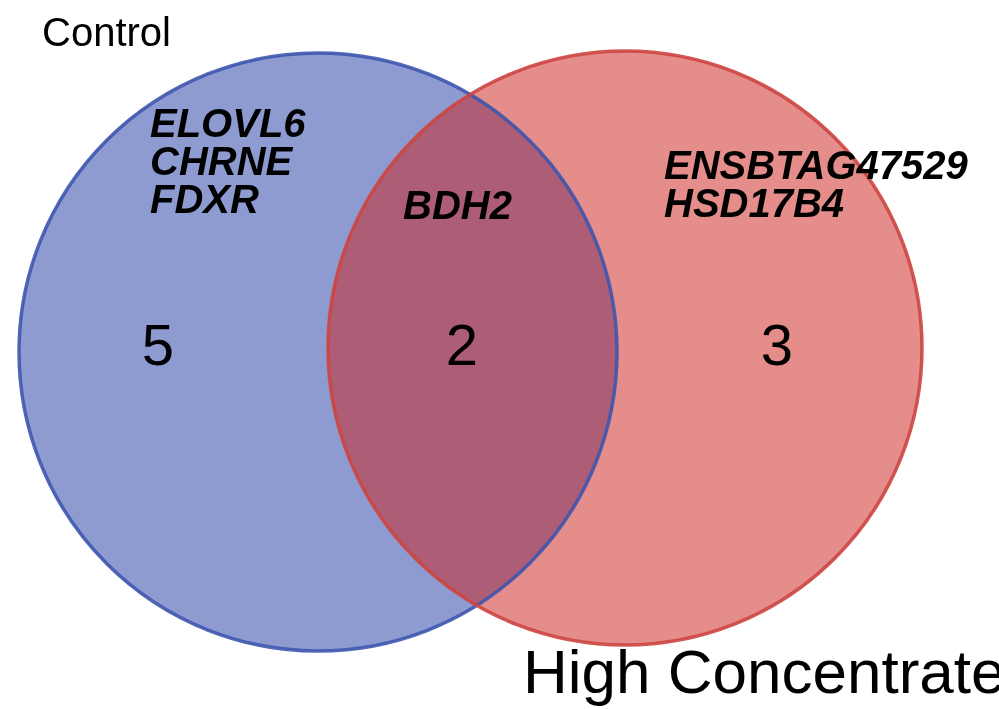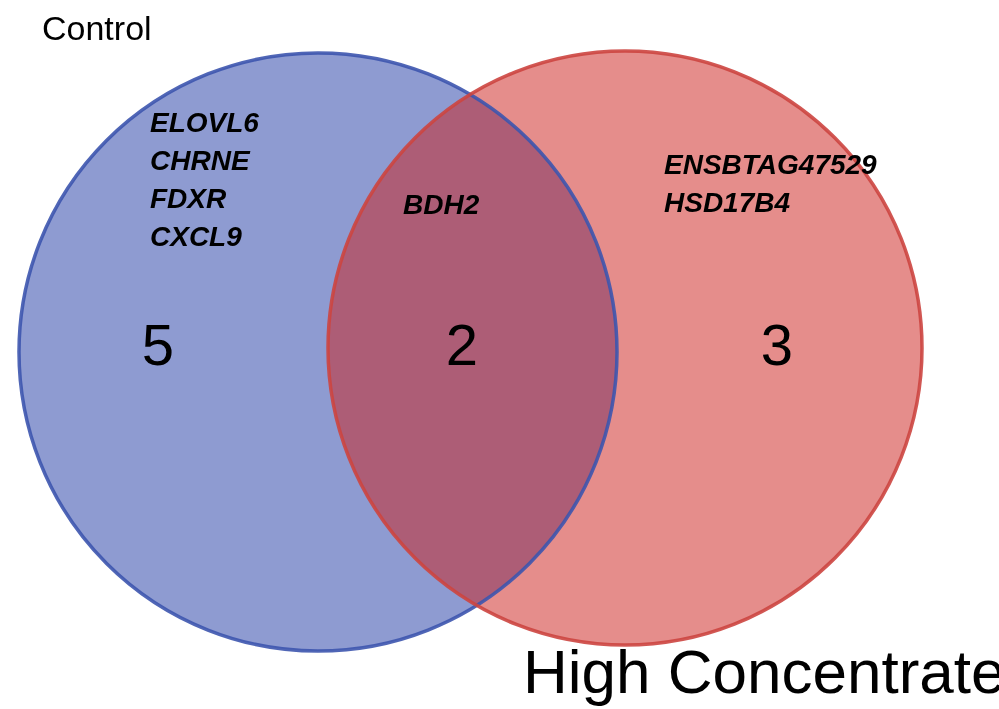--- a/index.html
+++ b/index.html
@@ -18,39 +18,39 @@
   }
   .venn-svg {
     position: absolute;
     left: 0;
     top: 0;
     width: 999px;
     height: 709px;
   }
   .set-title {
     position: absolute;
-    font-size: 34px;
+    font-size: 40px;
     font-weight: 400;
     line-height: 1.1;
     white-space: nowrap;
     color: #000000;
   }
   .set-title.control {
     left: 42px;
     top: 10px;
   }
   .set-title.high-concentrate {
     left: 523px;
     top: 638px;
     font-size: 62px;
     text-align: right;
   }
   .gene-list {
     position: absolute;
-    font-size: 28px;
+    font-size: 40px;
     font-weight: 700;
     font-style: italic;
     line-height: 38px;
     white-space: nowrap;
     color: #000000;
   }
   .gene-list.left   { left: 150px; top: 104px; }
   .gene-list.middle { left: 403px; top: 186px; }
   .gene-list.right  { left: 664px; top: 146px; }
   .count {
@@ -83,21 +83,20 @@
   </svg>
 
   <div class="set-title control">Control</div>
 
   <div class="set-title high-concentrate">High Concentrate</div>
 
   <div class="gene-list left">
     <div>ELOVL6</div>
     <div>CHRNE</div>
     <div>FDXR</div>
-    <div>CXCL9</div>
   </div>
 
   <div class="gene-list middle">
     <div>BDH2</div>
   </div>
 
   <div class="gene-list right">
     <div>ENSBTAG47529</div>
     <div>HSD17B4</div>
   </div>

